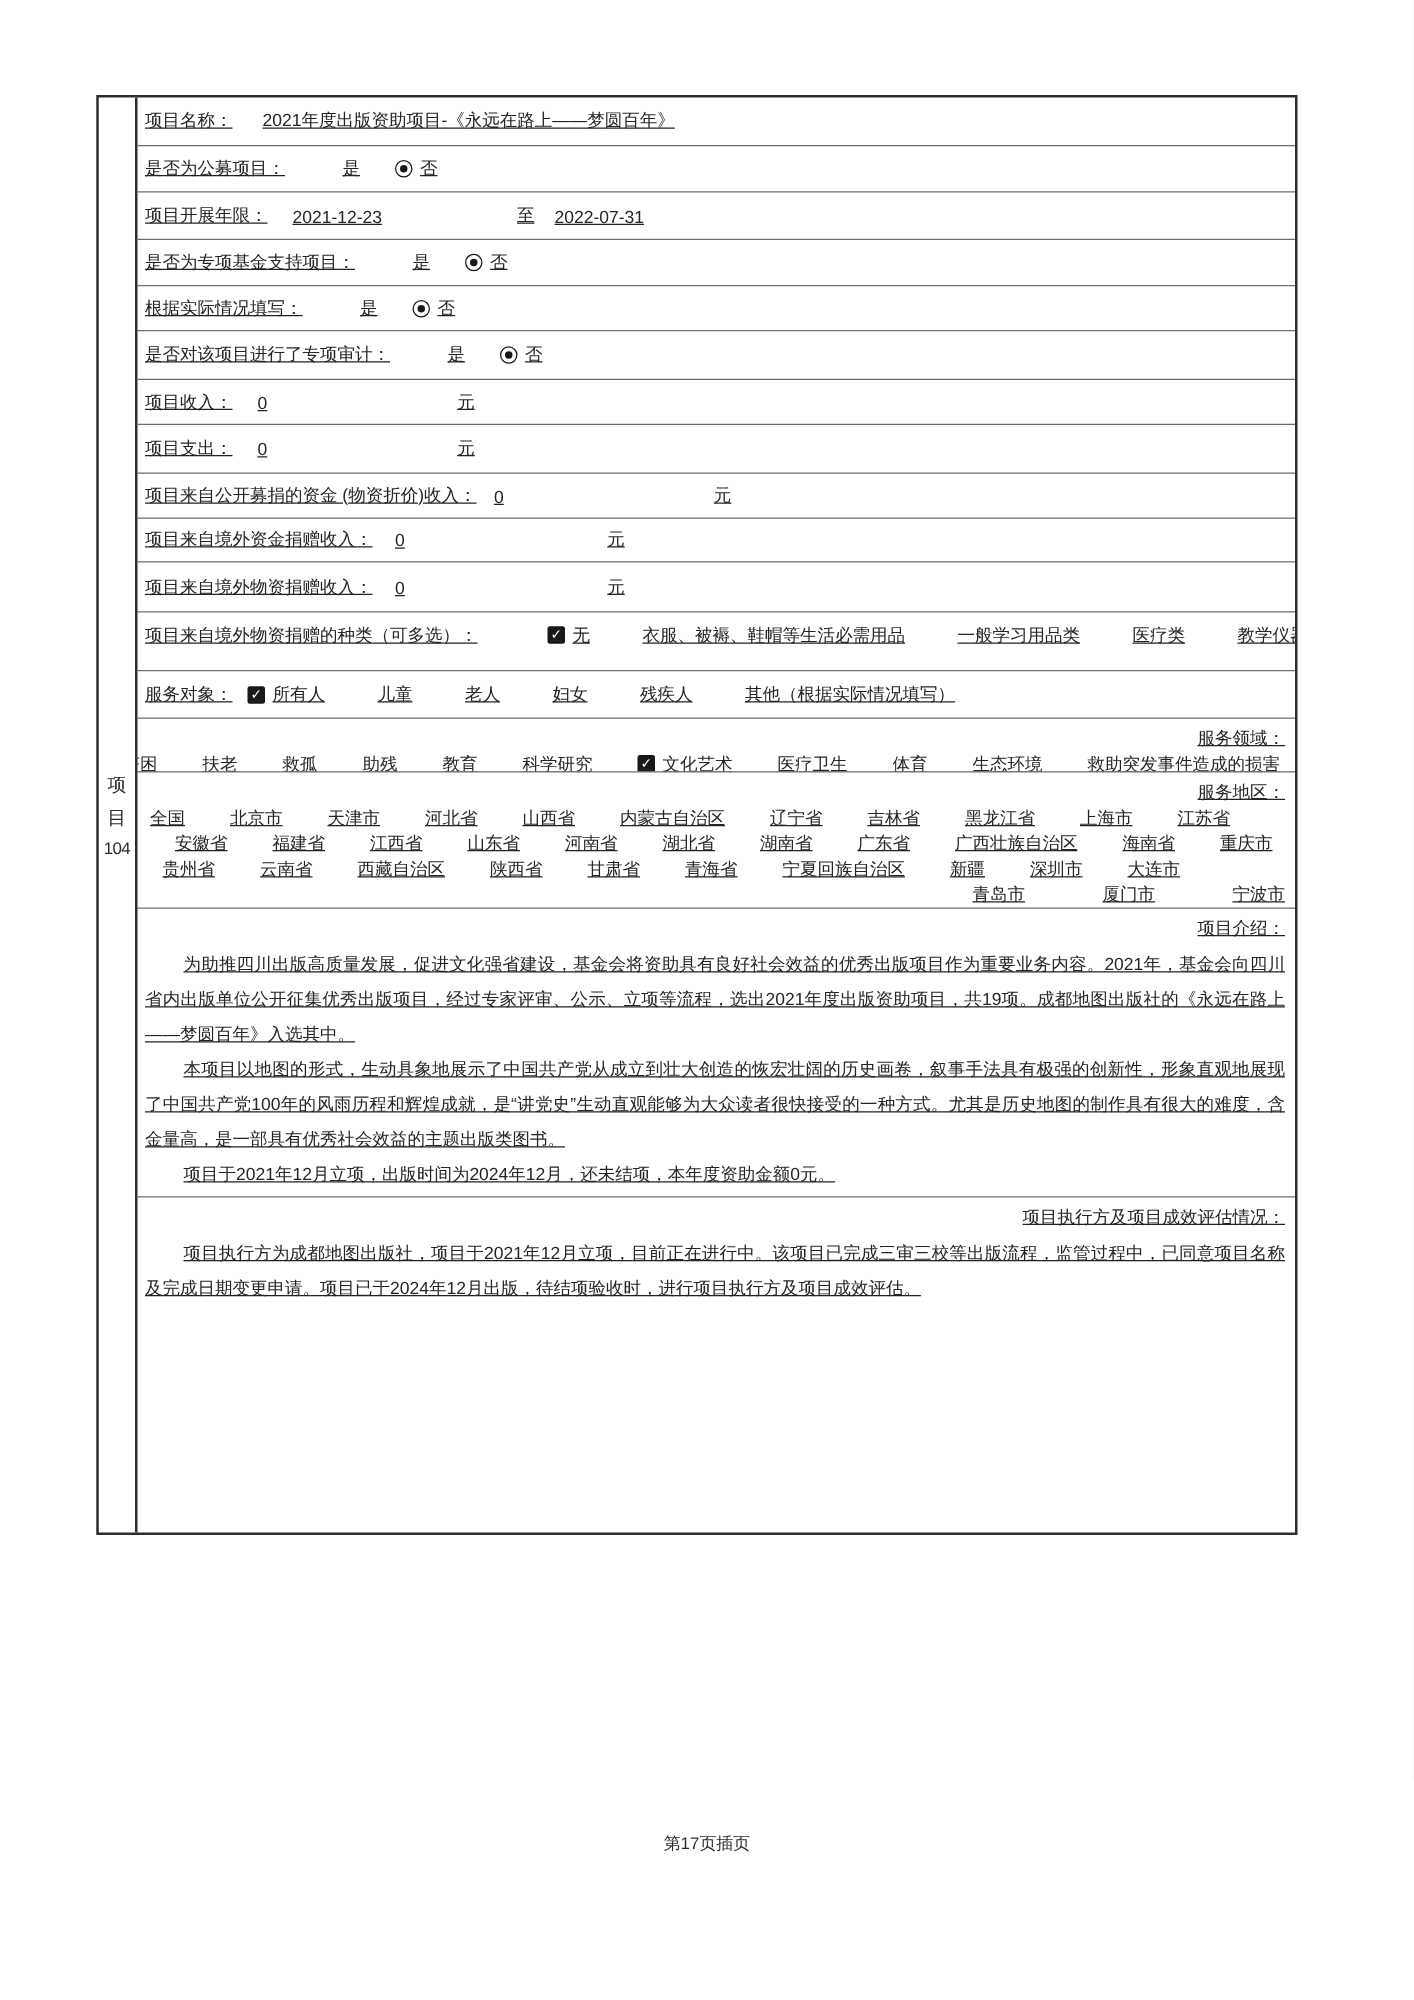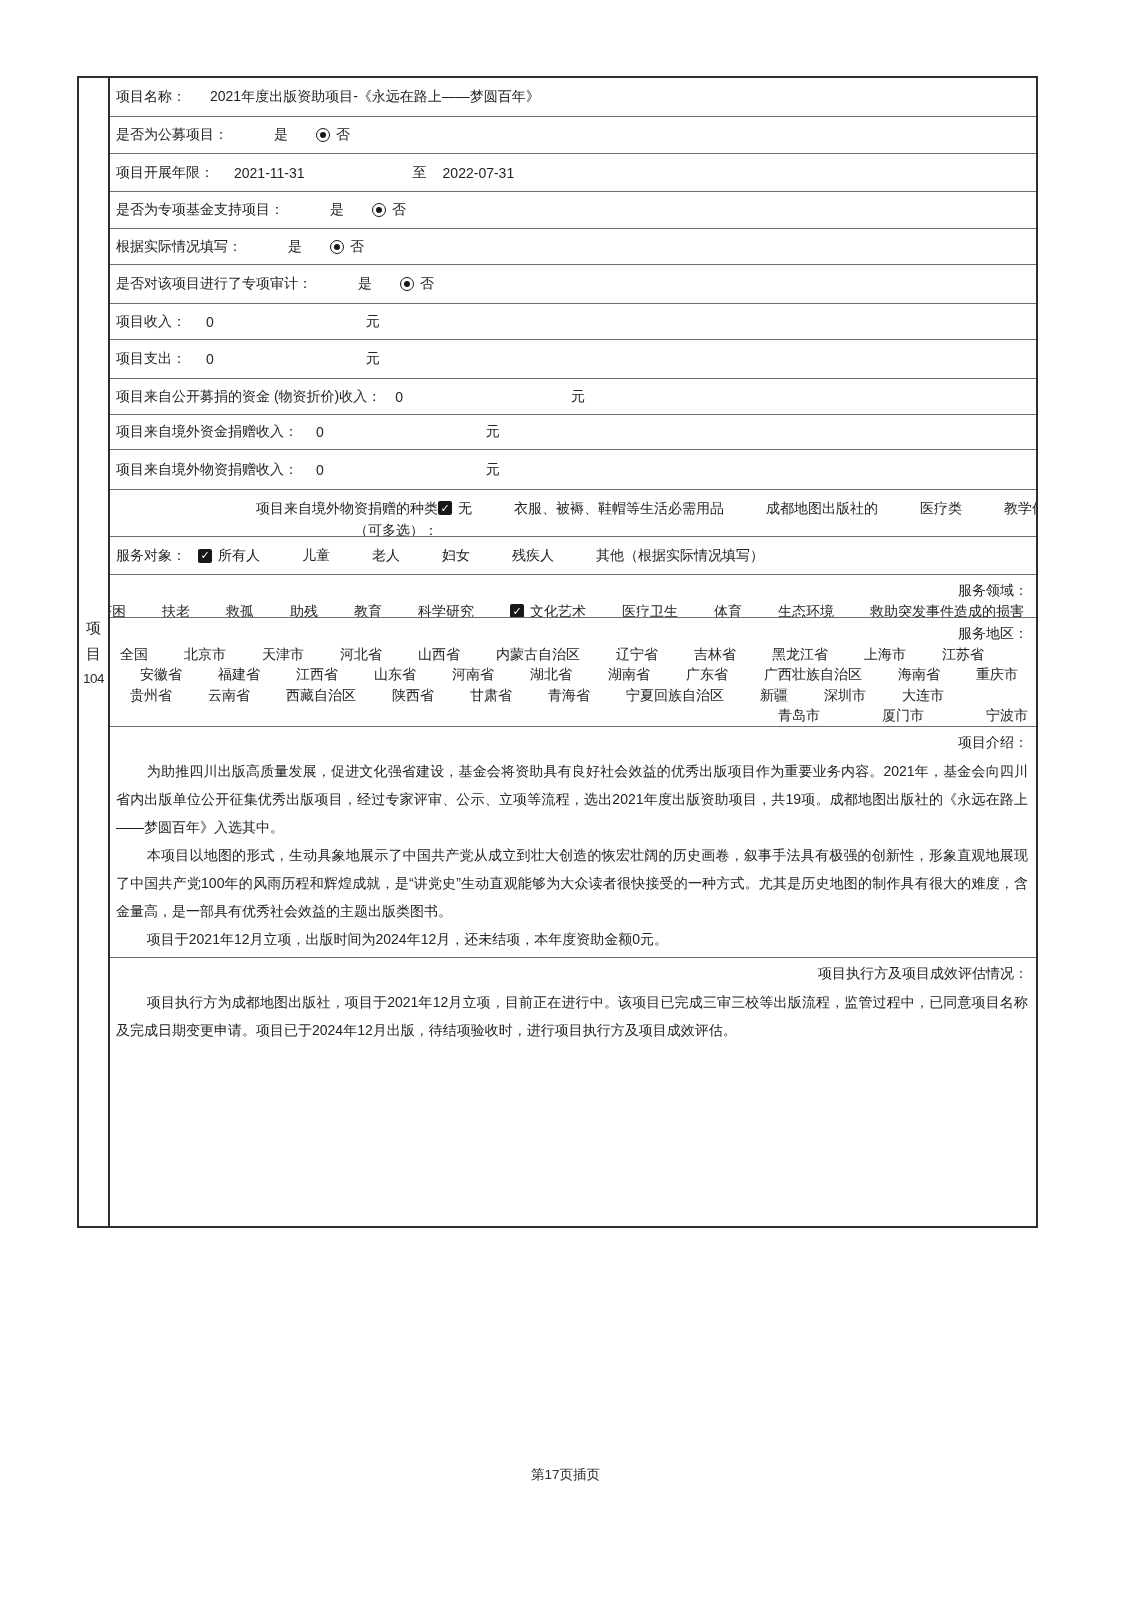--- a/index.html
+++ b/index.html
@@ -4,38 +4,38 @@
 <style>
   html,body{margin:0;padding:0;background:#e9e9e9;}
   .page{position:relative;width:1131px;height:1600px;background:#ffffff;margin:0 auto;
         font-family:"Liberation Sans","DejaVu Sans",sans-serif;color:#222;overflow:hidden;}
   .table{position:absolute;left:77px;top:76px;width:961px;height:1152px;
          border:2px solid #2e2e2e;box-sizing:border-box;display:flex;background:#fff;}
   .side{width:31px;border-right:2px solid #2e2e2e;box-sizing:border-box;display:flex;
         flex-direction:column;align-items:center;justify-content:center;gap:7px;
         font-size:15px;color:#2a2a2a;}
   .side .num{font-size:13.5px;letter-spacing:-0.5px;}
-  .main{flex:1;display:flex;flex-direction:column;min-width:0;}
+  .main{flex:1;display:flex;flex-direction:column;min-width:0;text-decoration:underline;}
   .row{border-bottom:1px solid #6e6e6e;box-sizing:border-box;display:flex;align-items:center;
        padding:0 8px 0 6px;font-size:14px;color:#242424;overflow:hidden;flex:0 0 auto;}
   .row.last{border-bottom:none;flex:1 1 auto;}
   .label{white-space:nowrap;}
   .val{white-space:nowrap;}
   .col{flex-direction:column;align-items:flex-end;justify-content:flex-start;padding-top:5px;}
   .col > *{line-height:21px;}
   .opts{display:flex;align-items:center;gap:var(--g,36px);min-height:20px;}
   .spread{justify-content:space-between;}
   .opt{display:inline-flex;align-items:center;white-space:nowrap;}
   .cb{width:14px;height:14px;background:#181818;color:#fff;border-radius:2px;margin-right:6px;
       display:inline-flex;align-items:center;justify-content:center;font-size:11px;font-weight:bold;flex:0 0 auto;}
   .radio{width:14px;height:14px;border:1.6px solid #181818;border-radius:50%;margin-right:6px;
          display:inline-flex;align-items:center;justify-content:center;box-sizing:border-box;flex:0 0 auto;}
   .radio::after{content:'';width:6px;height:6px;border-radius:50%;background:#181818;}
   .two{align-items:flex-start;padding-top:7px;}
-  .lblcol{display:flex;flex-direction:column;width:322px;flex:0 0 auto;text-align:right;}
+  .lblcol{display:flex;flex-direction:row;width:322px;flex:0 0 auto;}
   .lblcol span{line-height:22px;white-space:nowrap;}
   .optcol{display:flex;flex-direction:column;flex:1;min-width:0;}
   .optcol .opts{line-height:22px;min-height:22px;}
   .paras{margin-top:4px;}
   .paras p{margin:0;text-indent:2.2em;line-height:2.0;text-align:justify;}
   .footer{position:absolute;left:0;top:1466px;width:100%;text-align:center;font-size:13.5px;color:#2c2c2c;}
 </style>
 </head>
 <body>
 
@@ -63,21 +63,21 @@
             </span>
             <span class="opt">
               <span class="radio"></span>
               <span>否</span>
             </span>
           </div>
       </div>
 
       <div class="row" style="height:38px">
         <span class="label">项目开展年限：</span>
-        <span class="val" style="margin-left:20px">2021-11-31</span>
+        <span class="val" style="margin-left:20px">2021-12-23</span>
         <span class="val" style="margin-left:108px">至</span>
         <span class="val" style="margin-left:16px">2022-07-31</span>
       </div>
 
       <div class="row" style="height:37px">
         <span class="label">是否为专项基金支持项目：</span>
         <div class="opts" style="margin-left:46px;--g:28px">
             <span class="opt">
               <span>是</span>
             </span>
@@ -152,21 +152,21 @@
         <div class="optcol">
           <div class="opts" style="--g:42px">
               <span class="opt">
                 <span class="cb">✓</span>
                 <span>无</span>
               </span>
               <span class="opt">
                 <span>衣服、被褥、鞋帽等生活必需用品</span>
               </span>
               <span class="opt">
-                <span>成都地图出版社的</span>
+                <span>一般学习用品类</span>
               </span>
               <span class="opt">
                 <span>医疗类</span>
               </span>
               <span class="opt">
                 <span>教学仪器、一般学习用品类</span>
               </span>
             </div>
         </div>
       </div>

